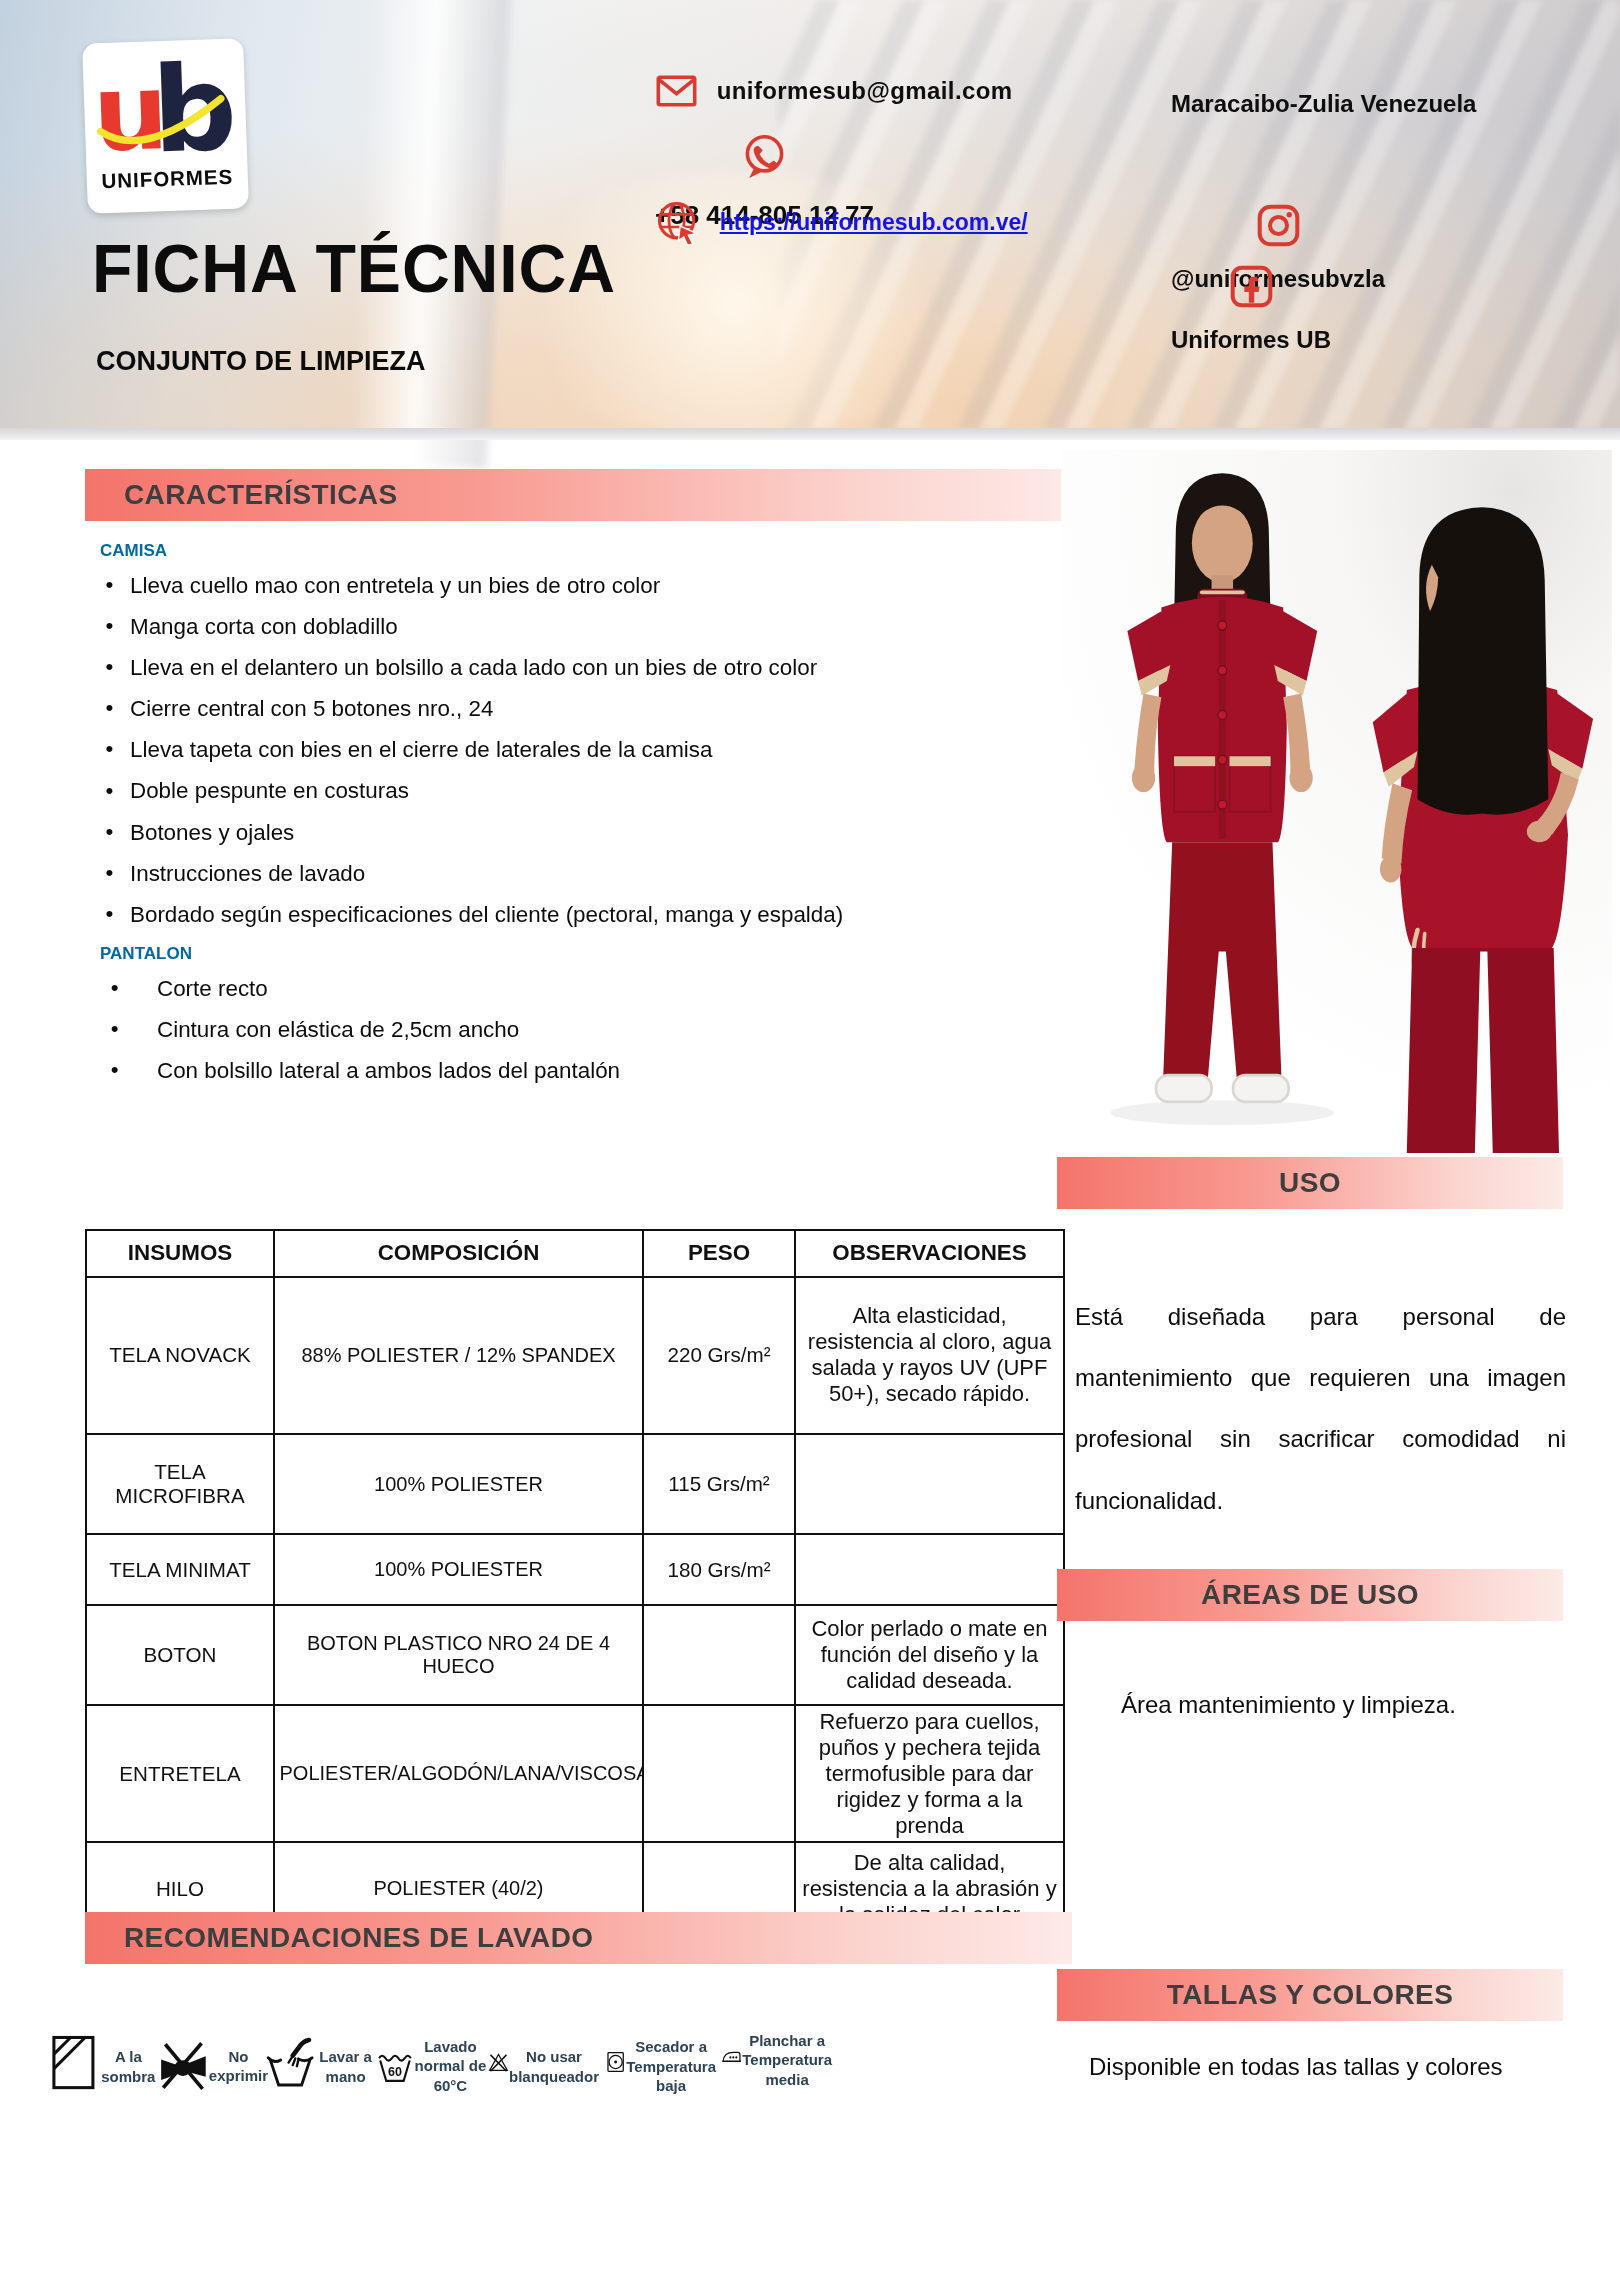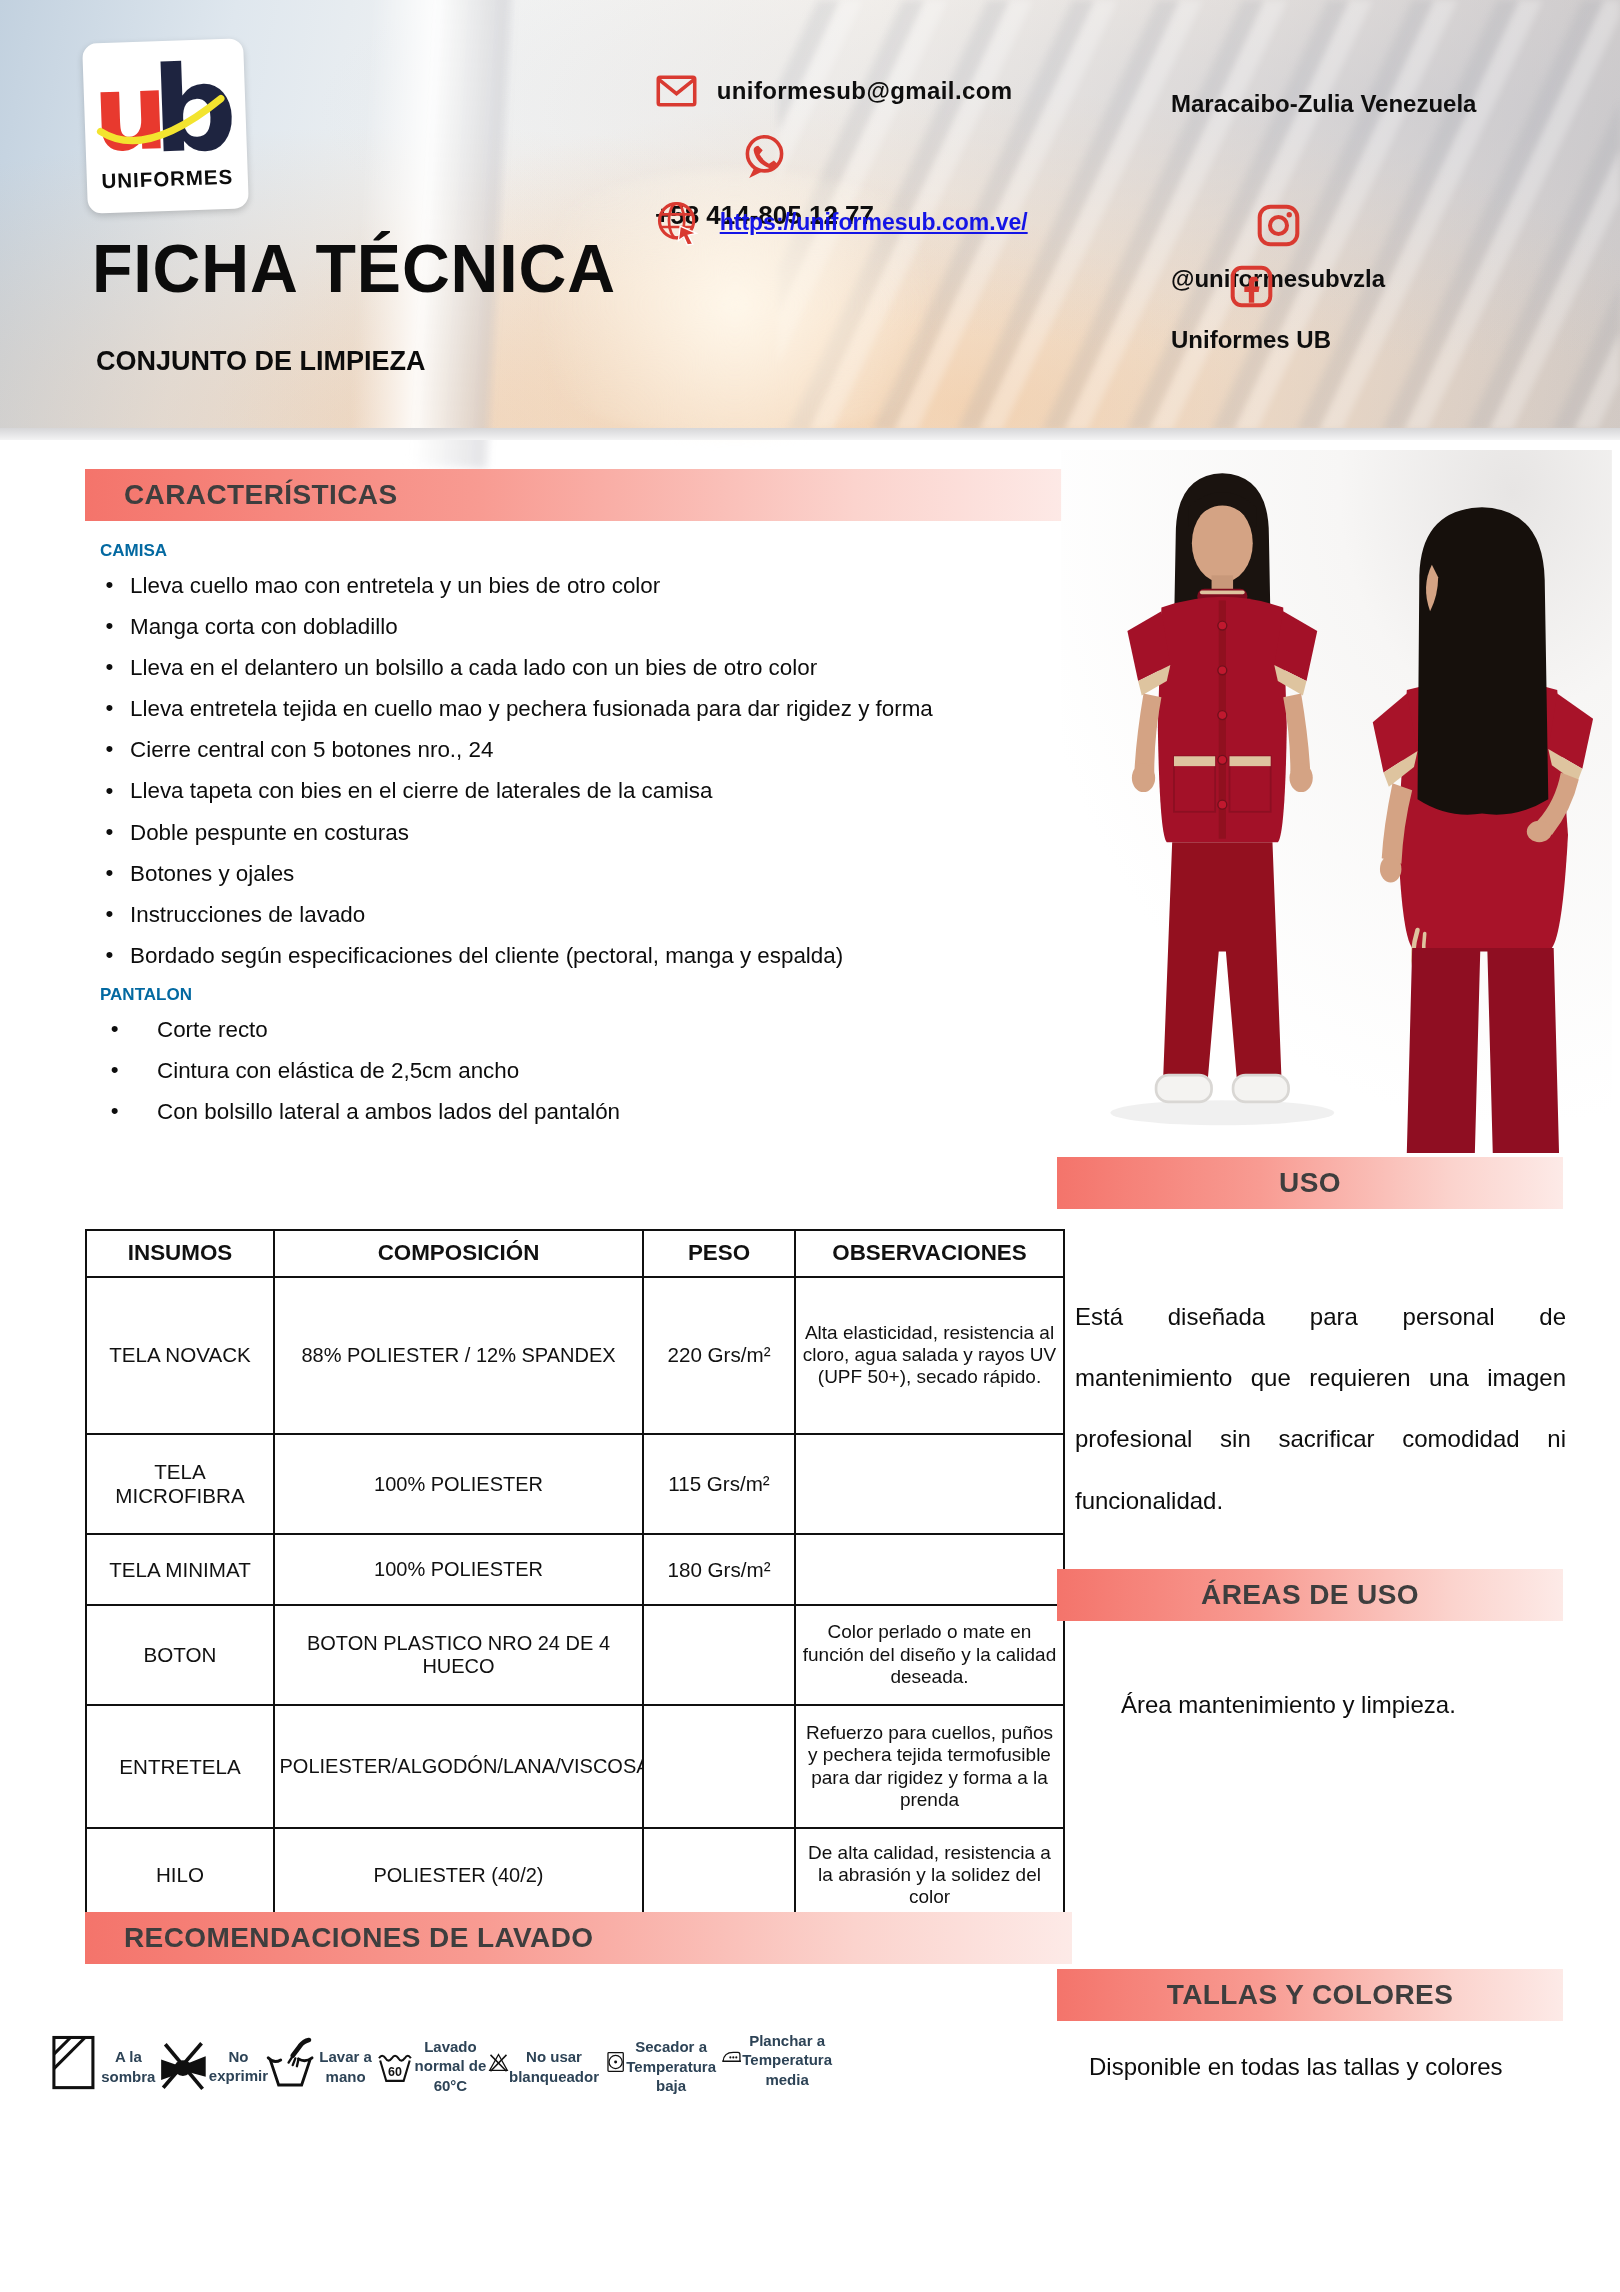--- a/index.html
+++ b/index.html
@@ -81,21 +81,21 @@
   .spec-table{position:absolute;left:85px;top:1229px;width:948px;border-collapse:collapse;
               table-layout:fixed;border:2.7px solid #101010;}
   .spec-table th,.spec-table td{border:2.2px solid #101010;text-align:center;vertical-align:middle;
               padding:1.8px 4.5px;overflow:hidden;}
   .spec-table th{font-size:22.4px;font-weight:800;height:41px;}
   .col-insumo{width:177px;}
   .col-comp{width:358px;}
   .col-peso{width:141px;}
   .col-obs{width:258px;}
   .spec-table td{font-size:20.6px;}
-  .spec-table td.c-obs{font-size:19px;line-height:1.18;padding:2.7px 3.6px;}
+  .spec-table td.c-obs{font-size:22px;line-height:1.18;padding:2.7px 3.6px;}
   .spec-table td.c-comp{font-size:20px;}
   .spec-table td.c-peso{font-size:20.6px;}
   .spec-table tbody tr:nth-child(1) td{height:150px;}
   .spec-table tbody tr:nth-child(2) td{height:93px;}
   .spec-table tbody tr:nth-child(3) td{height:63px;}
   .spec-table tbody tr:nth-child(4) td{height:93px;}
   .spec-table tbody tr:nth-child(5) td{height:116px;}
   .spec-table tbody tr:nth-child(6) td{height:86px;}
 
   
@@ -191,21 +191,20 @@
   <div class="bar left-pad bar-caracteristicas">
     <span>CARACTERÍSTICAS</span>
   </div>
 
   <section class="caract">
     <div class="group-title">CAMISA</div>
     <ul class="bullets">
         <li>Lleva cuello  mao con entretela y un bies de otro color</li>
         <li>Manga  corta con dobladillo</li>
         <li>Lleva  en el delantero un bolsillo a cada lado con un bies de otro color</li>
-        <li>Lleva entretela tejida en cuello mao y pechera fusionada para dar rigidez y forma</li>
         <li>Cierre central con 5 botones nro., 24</li>
         <li>Lleva tapeta con bies en el cierre de laterales de la camisa</li>
         <li>Doble pespunte en costuras</li>
         <li>Botones y ojales</li>
         <li>Instrucciones de lavado</li>
         <li>Bordado según especificaciones del cliente (pectoral, manga y espalda)</li>
       </ul>
     <div class="group-title pant">PANTALON</div>
     <ul class="bullets pant-list">
         <li>Corte recto</li>

